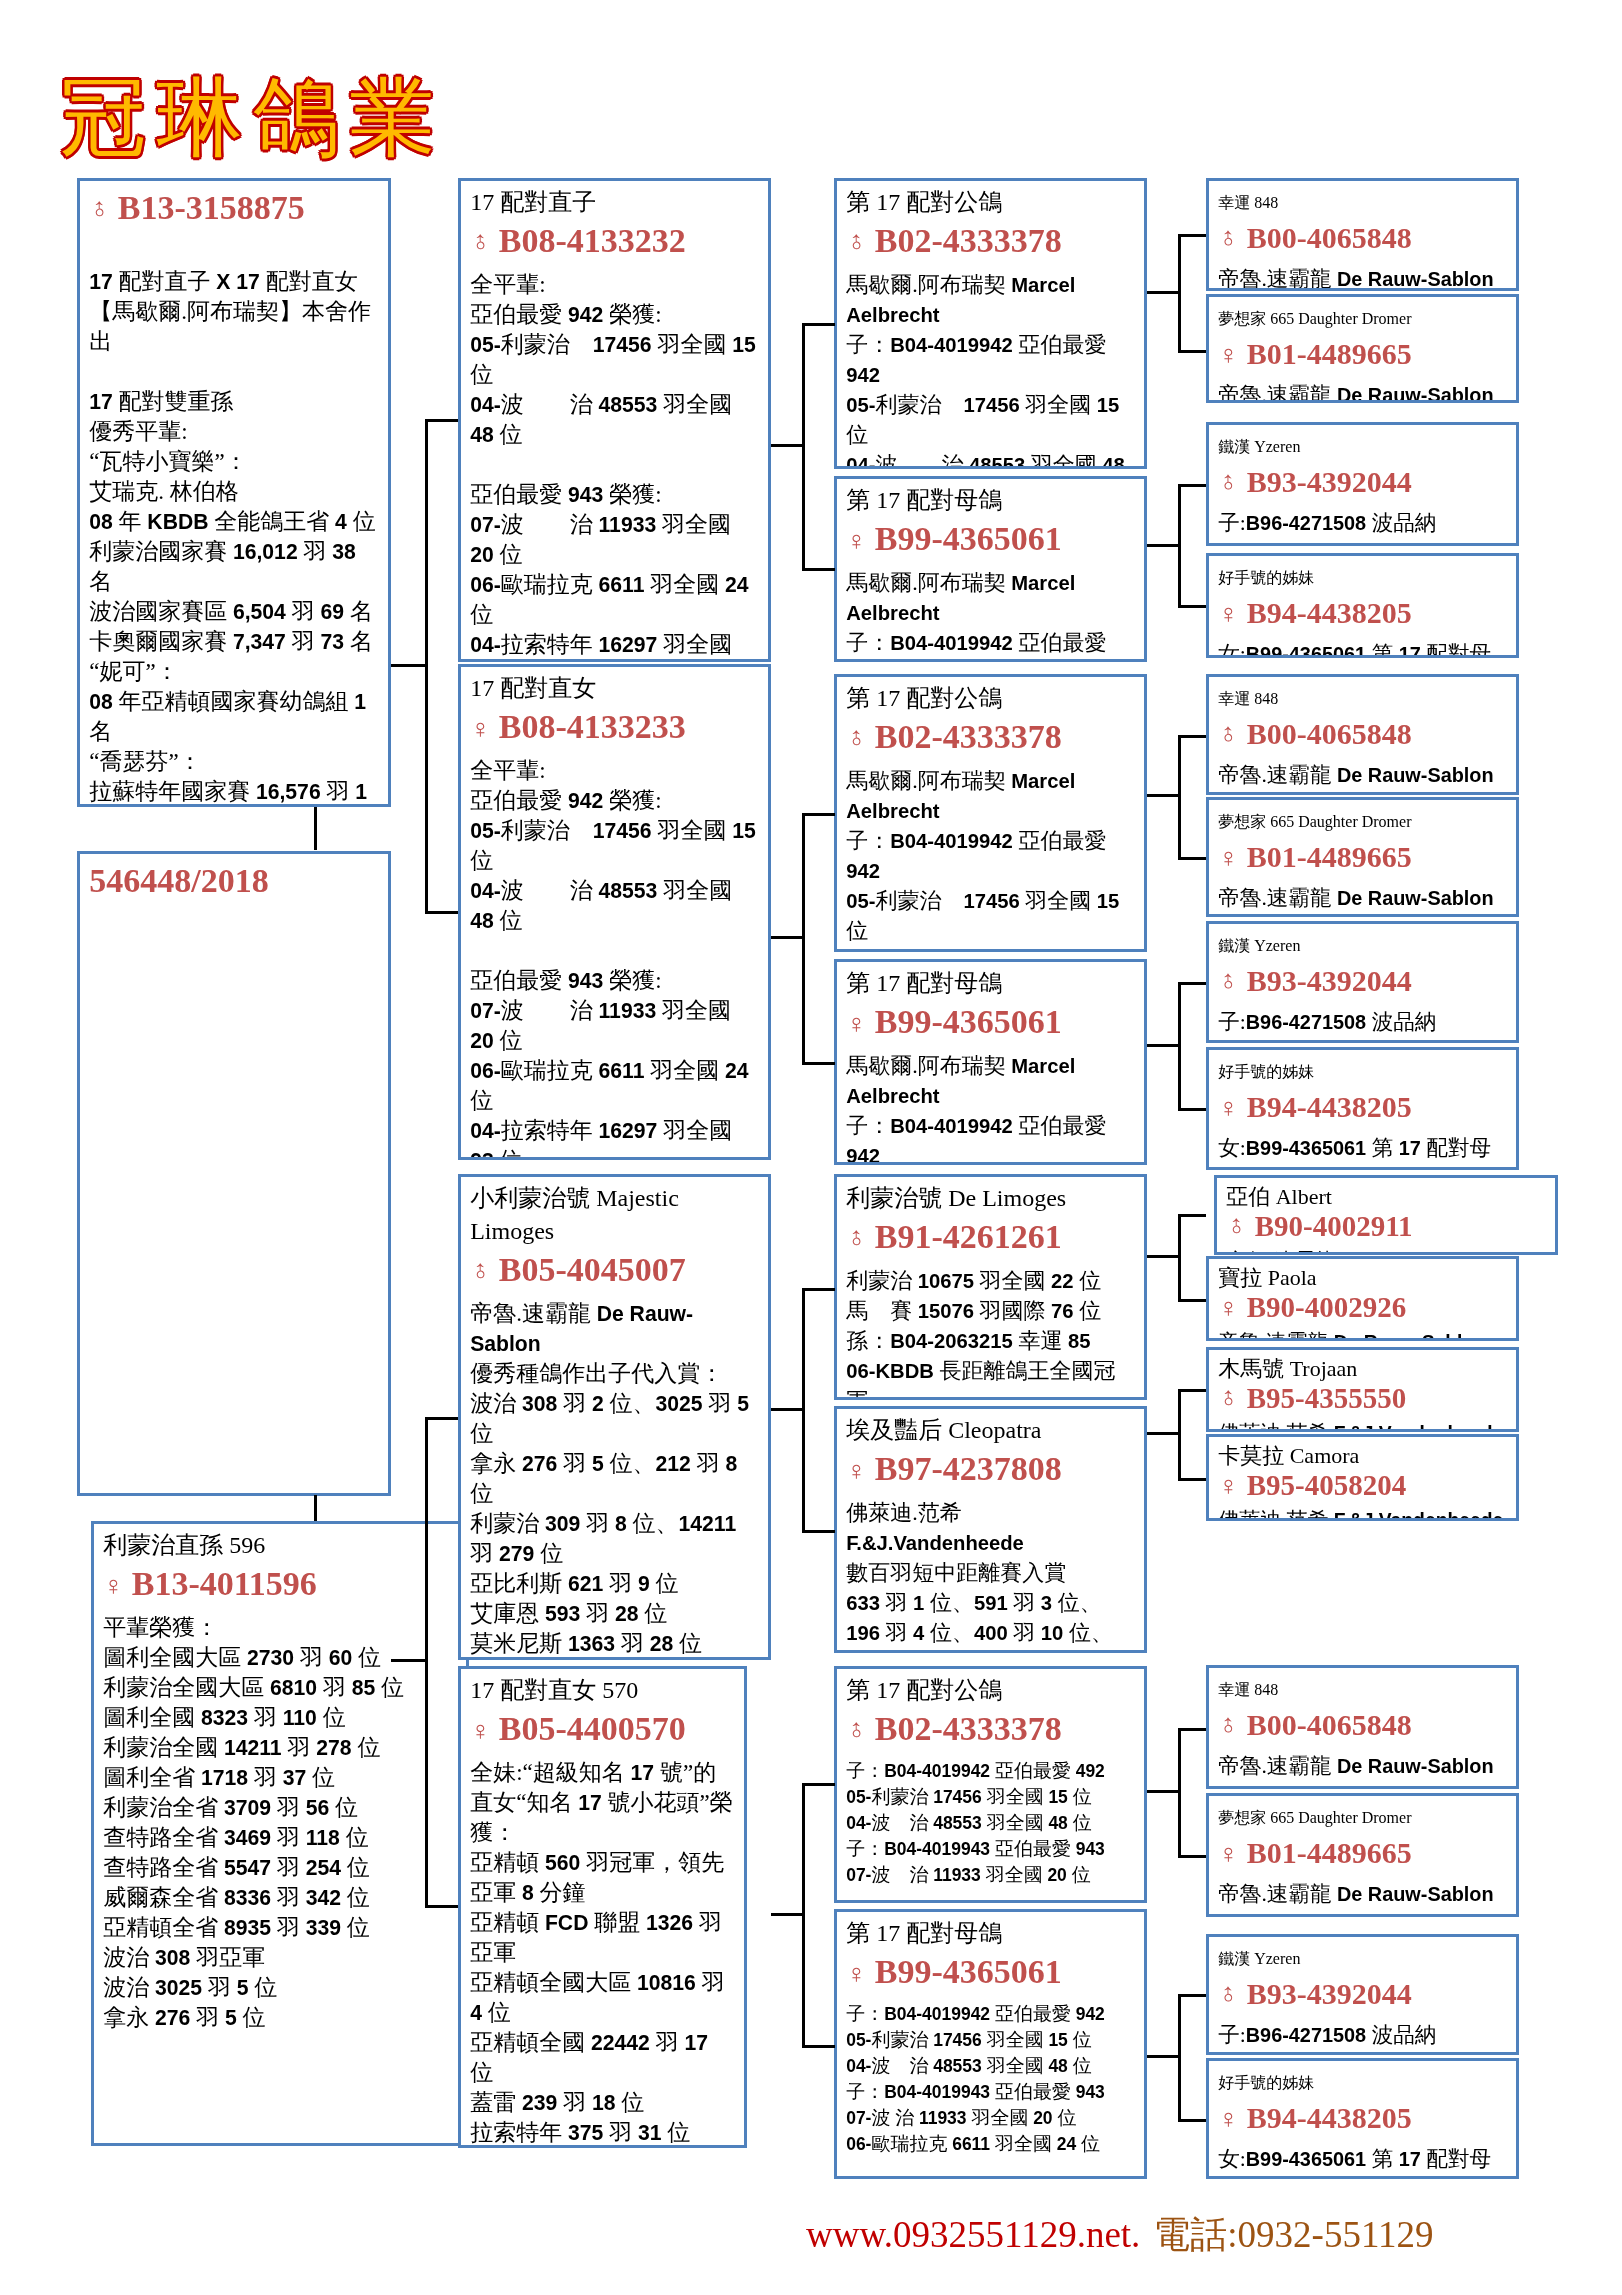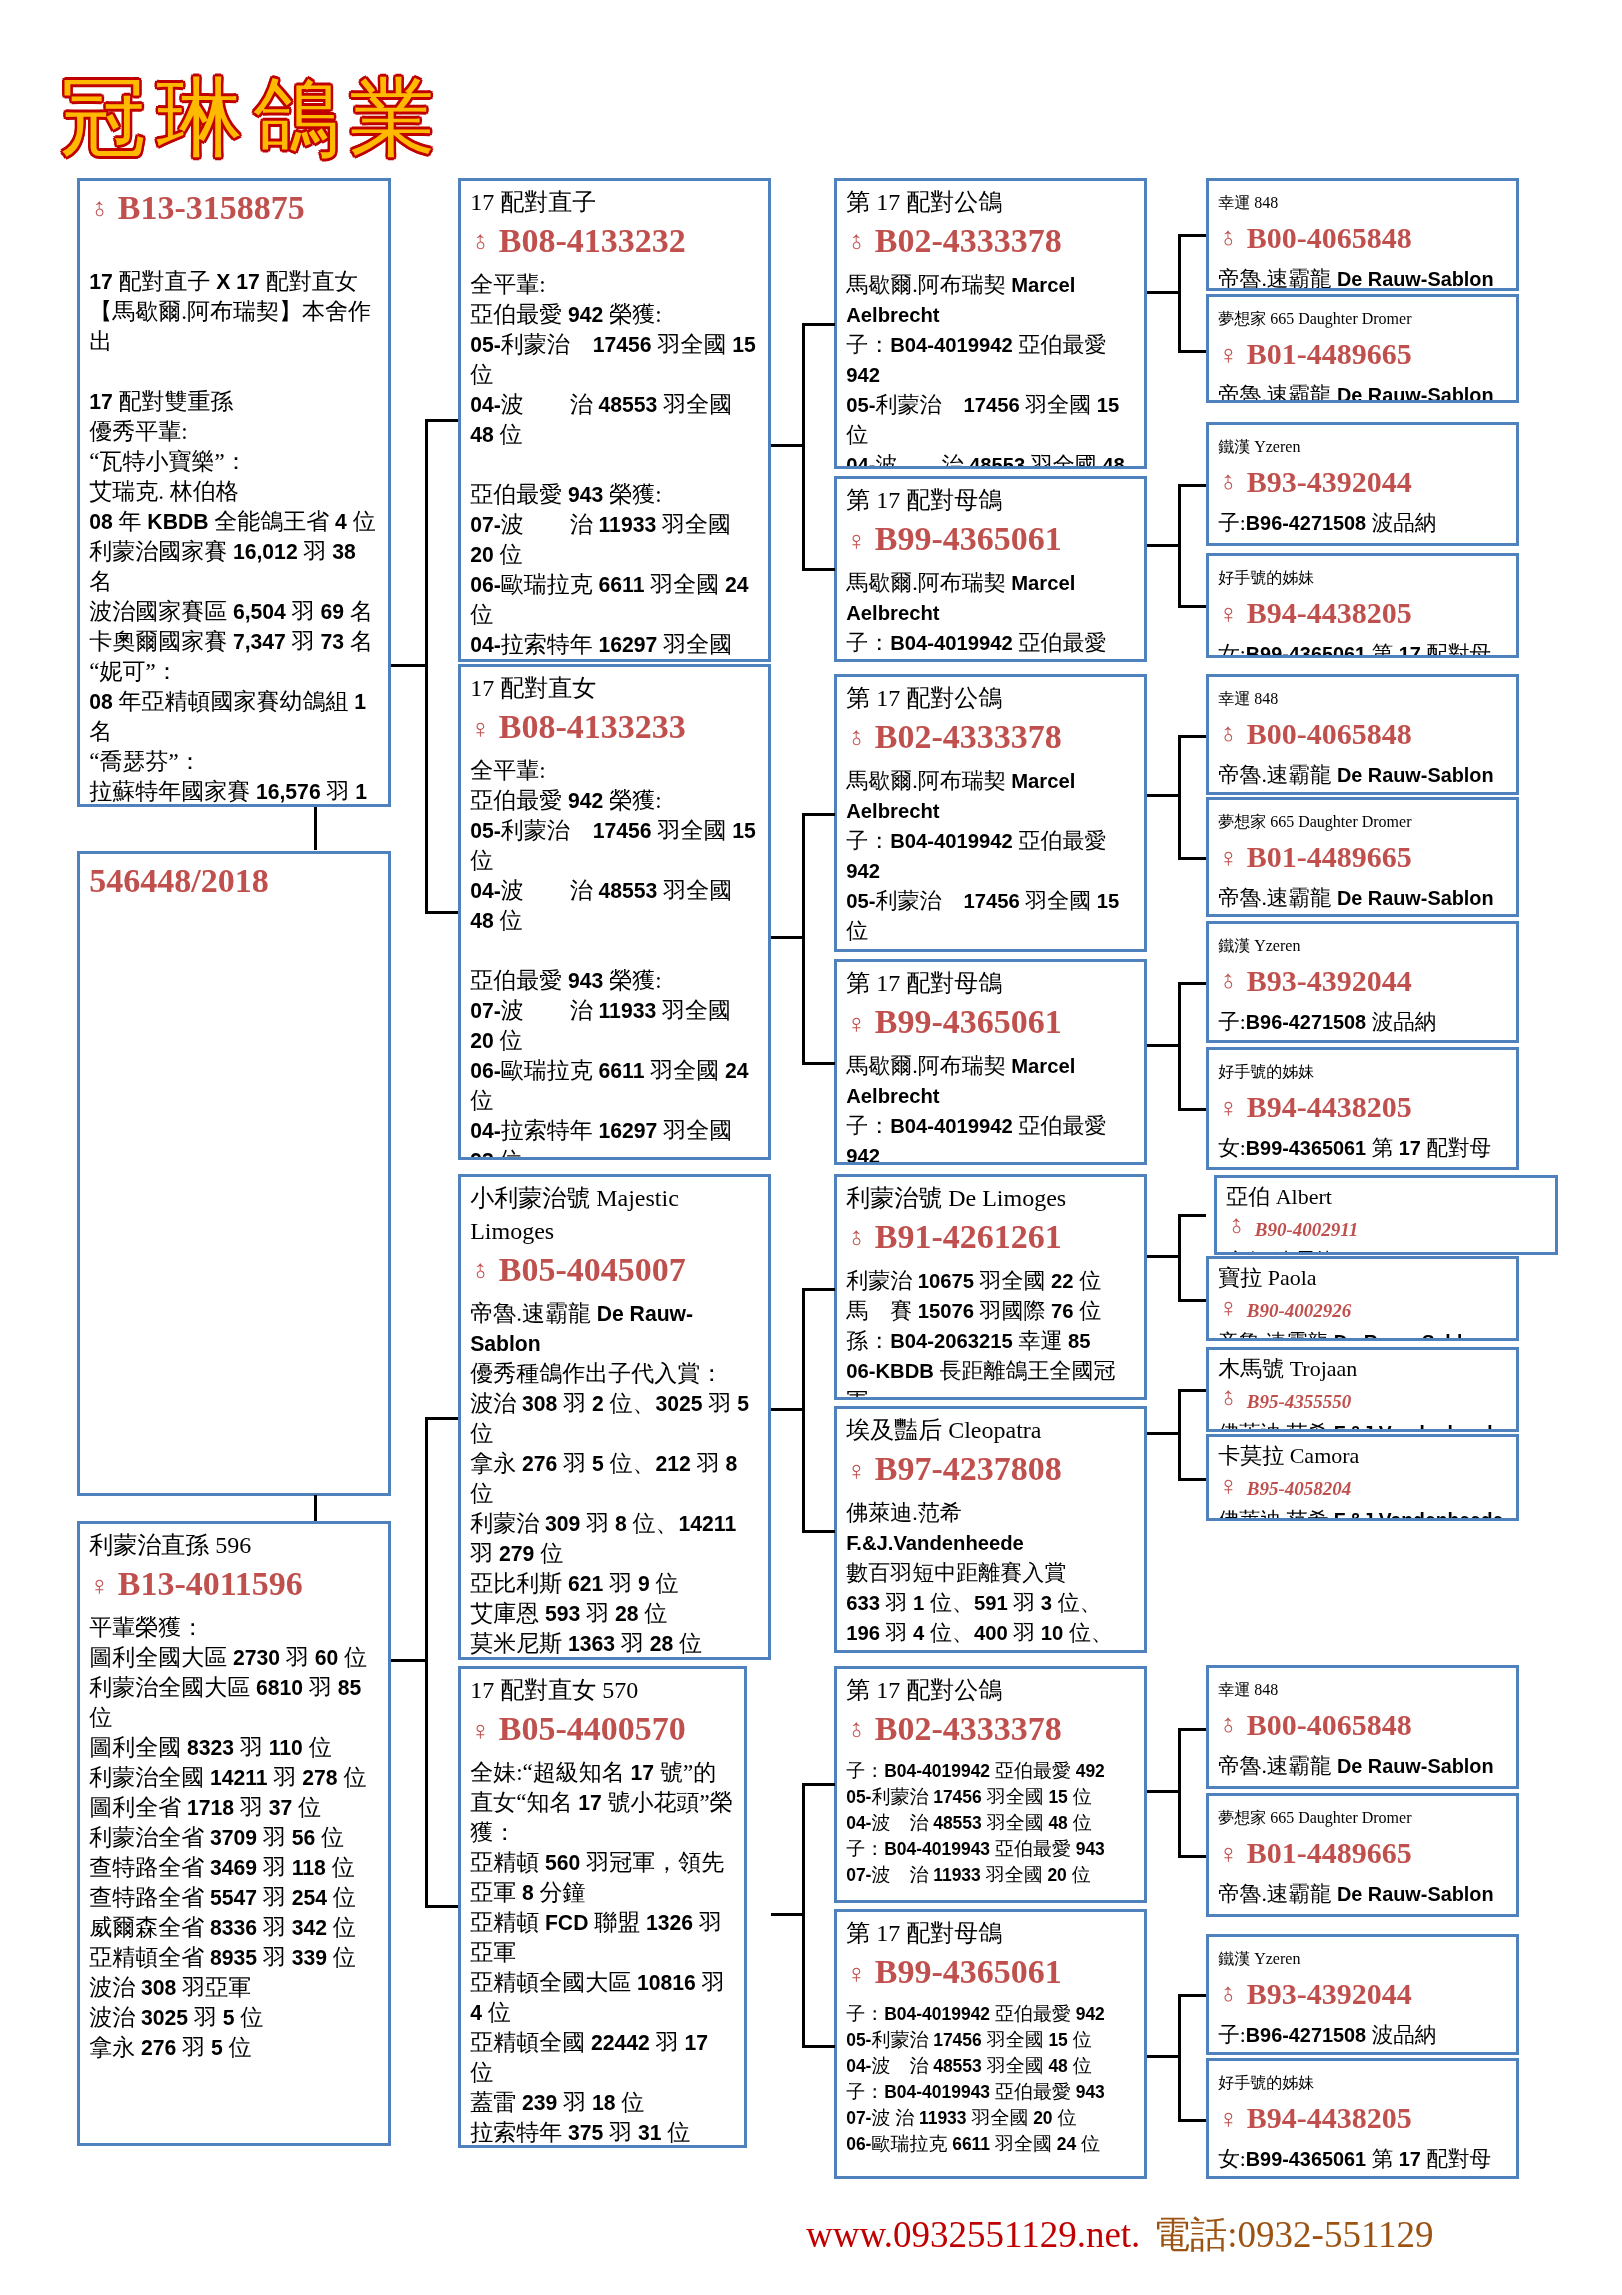--- a/index.html
+++ b/index.html
@@ -18,21 +18,21 @@
   .sex.up{display:inline-block;transform:rotate(-45deg);}
   .bline{font-size:23px;line-height:30px;}
   .num{font-family:"Liberation Sans","DejaVu Sans",sans-serif;font-weight:bold;font-size:0.92em;}
   .c3 .bline{font-size:22px;line-height:30px;}
   .c4 .bname{font-size:16px;line-height:33px;}
   .c4 .bring{line-height:38px;}
   .c4 .bring .rno{font-size:30px;}
   .c4 .bline{font-size:21.6px;line-height:31px;}
   .compact .bname{font-size:22px;line-height:27.5px;}
   .compact .bring{line-height:31px;}
-  .compact .bring .rno{font-size:19px;font-style:italic;}
+  .compact .bring .rno{font-size:29px;}
   .compact .bline{font-size:21px;line-height:26px;}
   .smalllines .bline{font-size:19px;line-height:25px;}
   .cline{position:absolute;background:#000;}
   .footer{position:absolute;left:806px;top:2210px;font-size:37px;white-space:nowrap;}
   .footer .site{color:#c00000;}
   .footer .phone{color:#9c5312;font-weight:normal;margin-left:13px;}
 </style>
 </head>
 <body>
 
@@ -59,21 +59,21 @@
         <div class="bline"><b class="num">08 </b>年亞精頓國家賽幼鴿組 <b class="num">1 </b>名</div>
         <div class="bline">“喬瑟芬”：</div>
         <div class="bline">拉蘇特年國家賽 <b class="num">16,576 </b>羽 <b class="num">1 </b>名</div>
       </div>
   </div>
 
   <div class="pbox c1" style="left:77px;top:851px;width:314px;height:645px">
     <div class="bring"><span class="rno">546448/2018</span></div>
   </div>
 
-  <div class="pbox c1" style="left:77px;top:1521px;width:314px;height:625px">
+  <div class="pbox c1" style="left:91px;top:1521px;width:378px;height:625px">
     <div class="bname">利蒙治直孫 596</div>
     <div class="bring"><span class="sex">♀</span><span class="rno">B13-4011596</span></div>
     <div class="blines">
         <div class="bline">平輩榮獲：</div>
         <div class="bline">圖利全國大區 <b class="num">2730 </b>羽 <b class="num">60 </b>位</div>
         <div class="bline">利蒙治全國大區 <b class="num">6810 </b>羽 <b class="num">85 </b>位</div>
         <div class="bline">圖利全國 <b class="num">8323 </b>羽 <b class="num">110 </b>位</div>
         <div class="bline">利蒙治全國 <b class="num">14211 </b>羽 <b class="num">278 </b>位</div>
         <div class="bline">圖利全省 <b class="num">1718 </b>羽 <b class="num">37 </b>位</div>
         <div class="bline">利蒙治全省 <b class="num">3709 </b>羽 <b class="num">56 </b>位</div>

